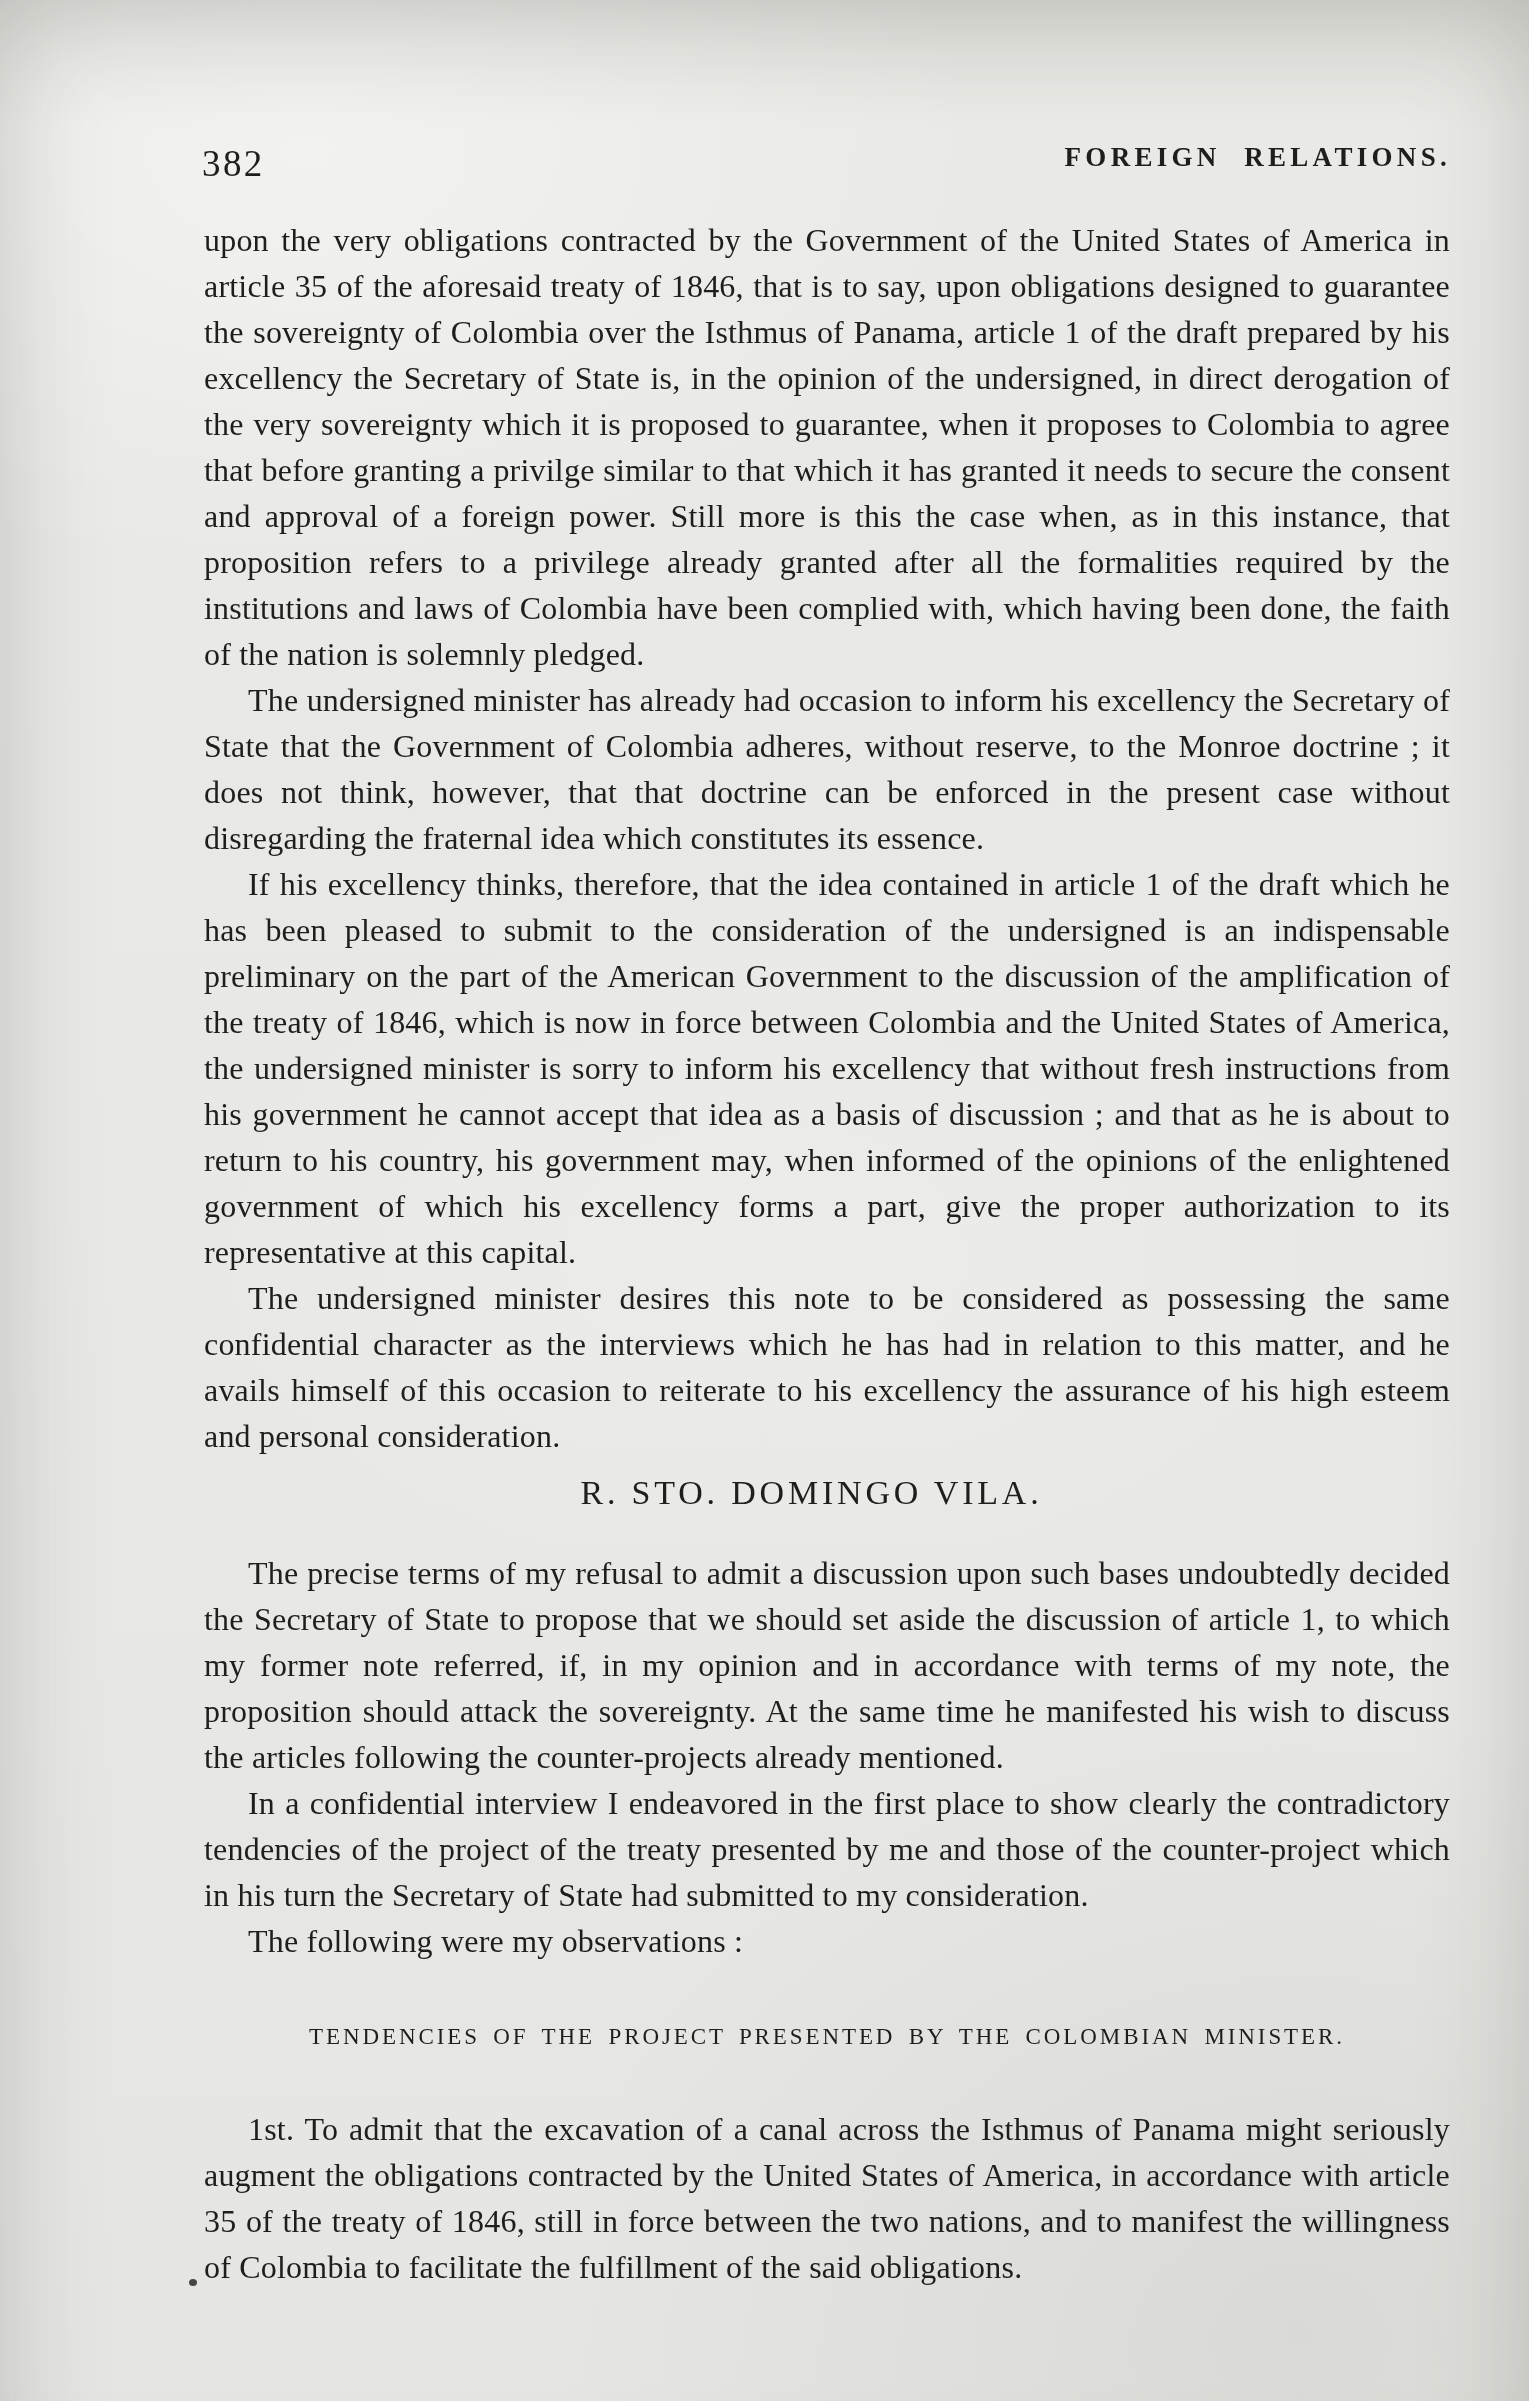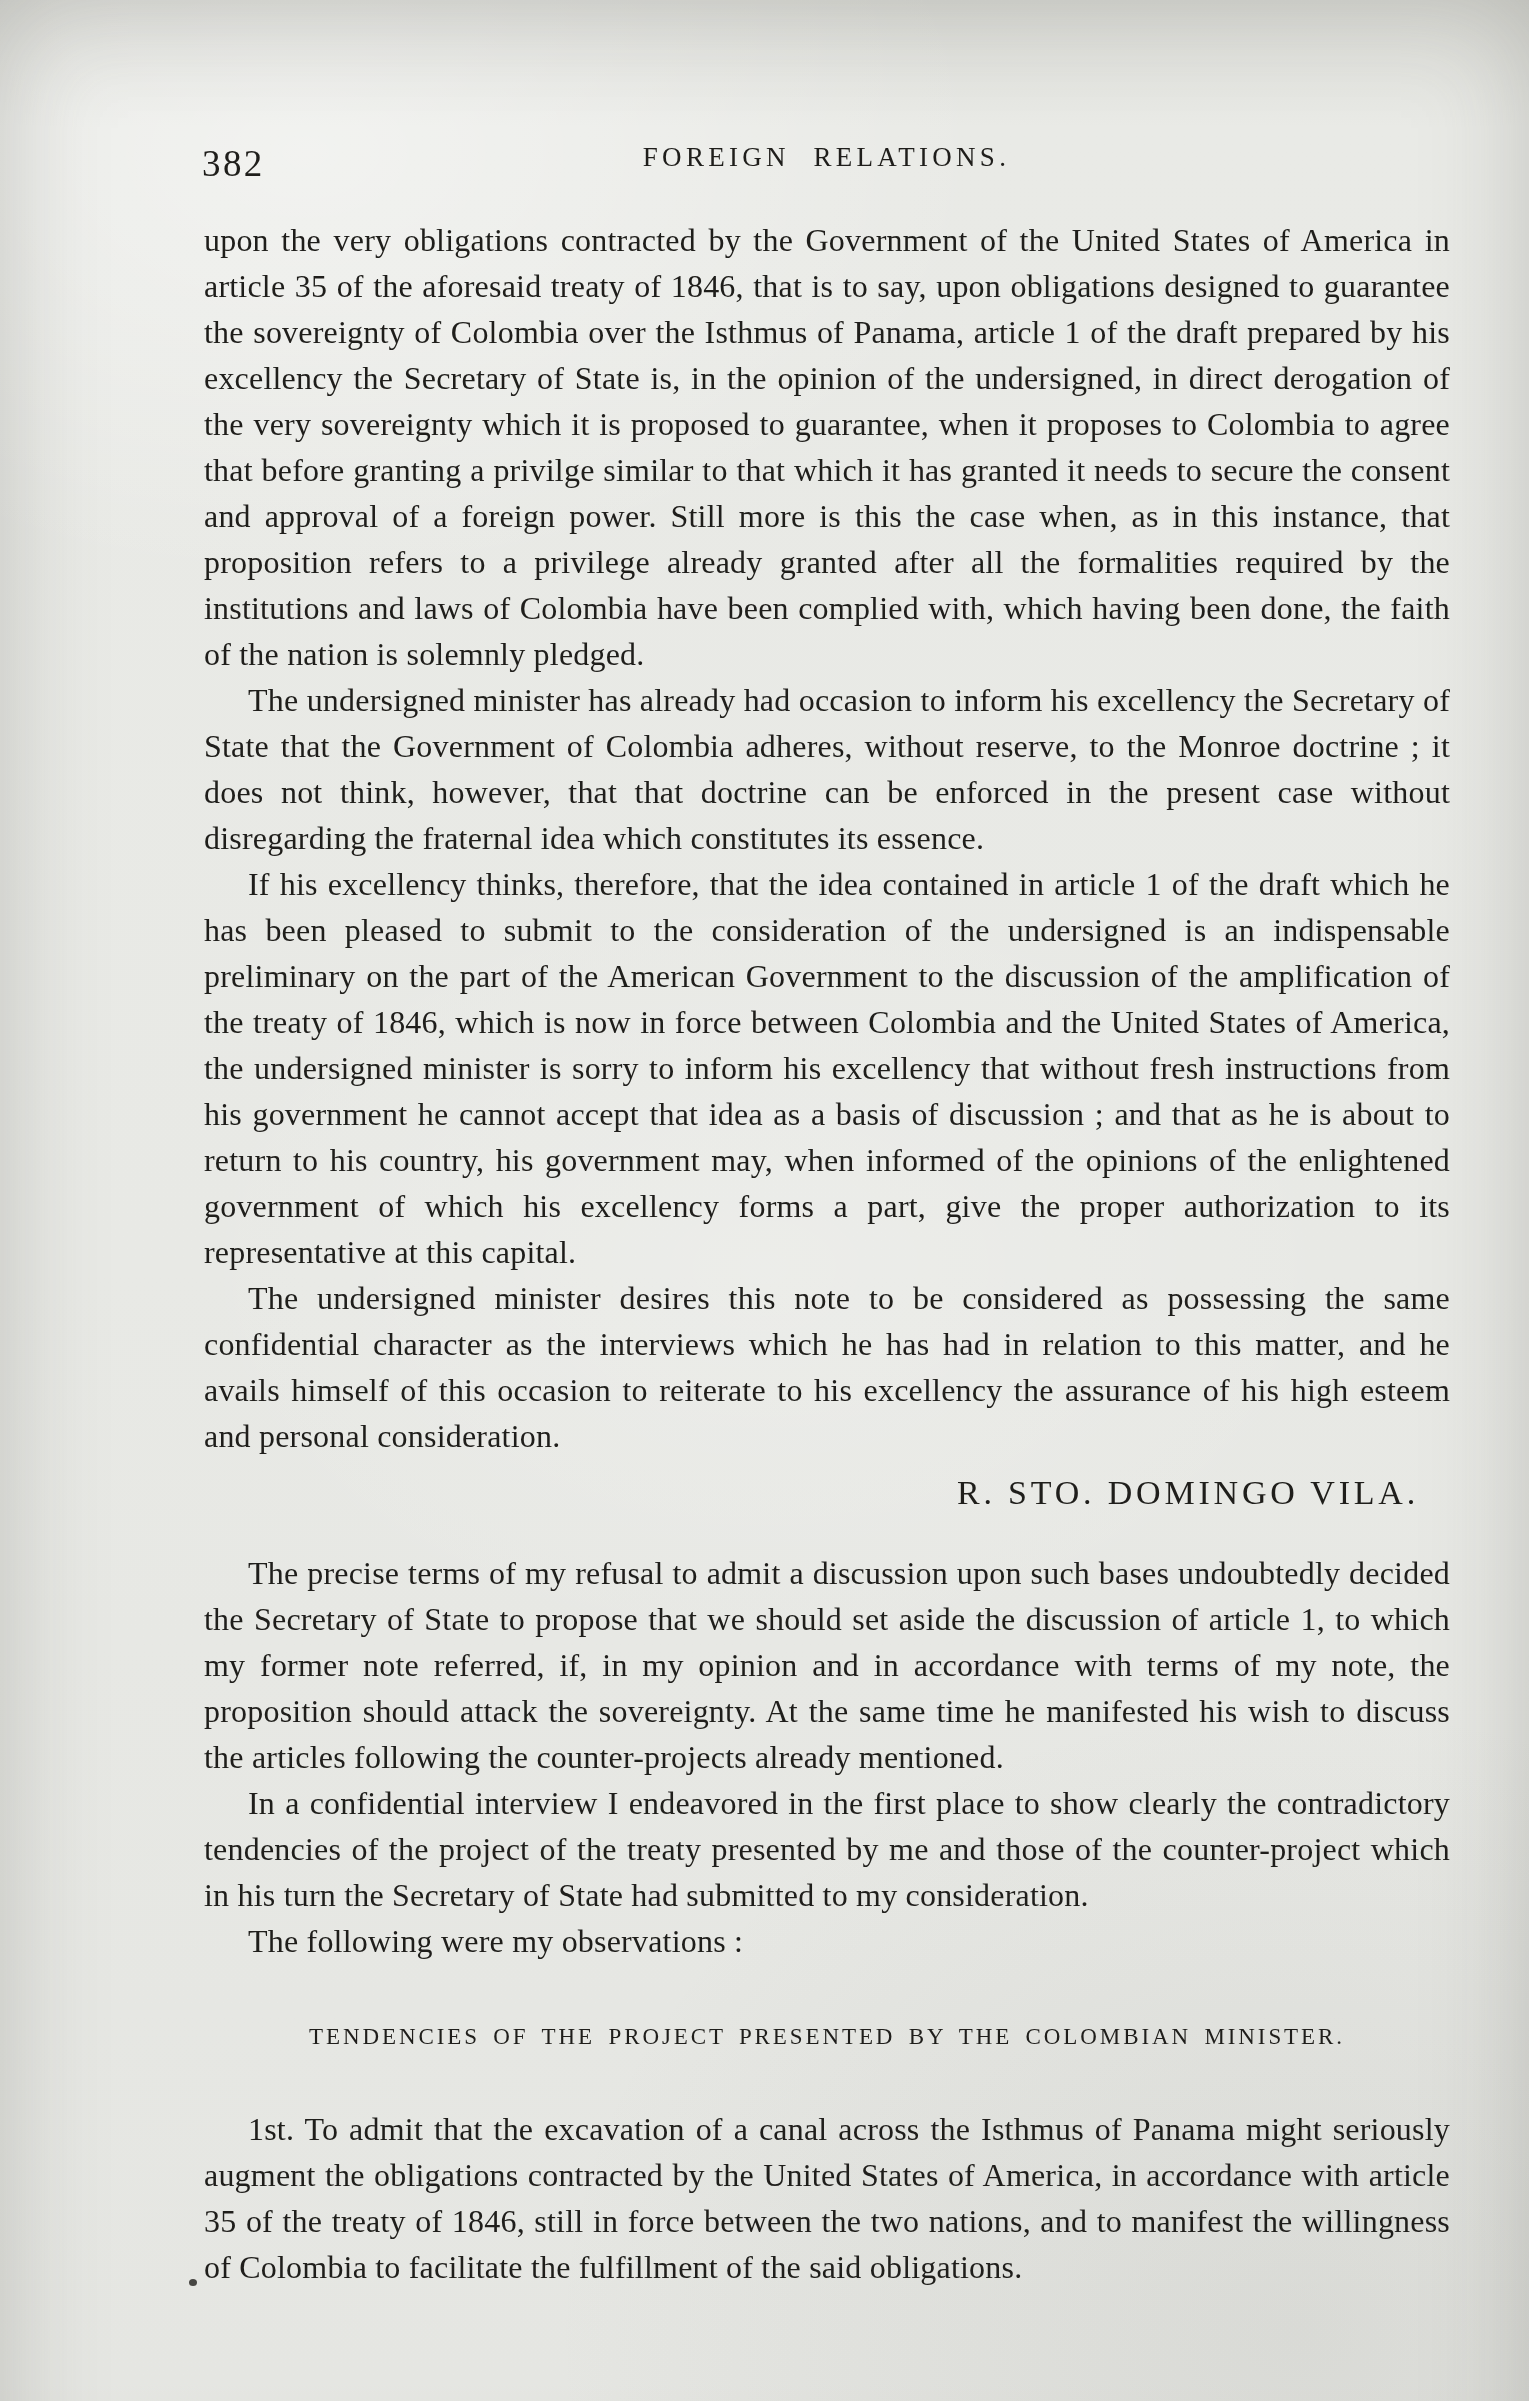--- a/index.html
+++ b/index.html
@@ -33,45 +33,46 @@
     left: 0;
     top: 8px;
     font-size: 37px;
     letter-spacing: 2.4px;
   }
   .running-title {
     position: absolute;
     left: 0;
     right: 0;
     top: 7.7px;
-    text-align: center;
+    text-align: right;
     font-size: 27px;
     letter-spacing: 4.3px;
     word-spacing: 12.5px;
+    font-weight: bold;
   }
   .text-block {
     position: absolute;
     left: 204px;
     top: 217px;
     width: 1246px;
     font-size: 32px;
     line-height: 46px;
     text-align: justify;
     letter-spacing: 0.2px;
   }
   .para {
     margin: 0;
     text-indent: 44px;
   }
   .para.no-indent {
     text-indent: 0;
   }
   .signature {
     margin: 10.6px 31px 34px 0;
-    text-align: right;
+    text-align: center;
     font-size: 34px;
     letter-spacing: 3.8px;
     text-indent: 0;
   }
   .section-heading {
     margin: 50px 0 46px;
     text-align: center;
     font-size: 23px;
     font-weight: normal;
     letter-spacing: 2.9px;

